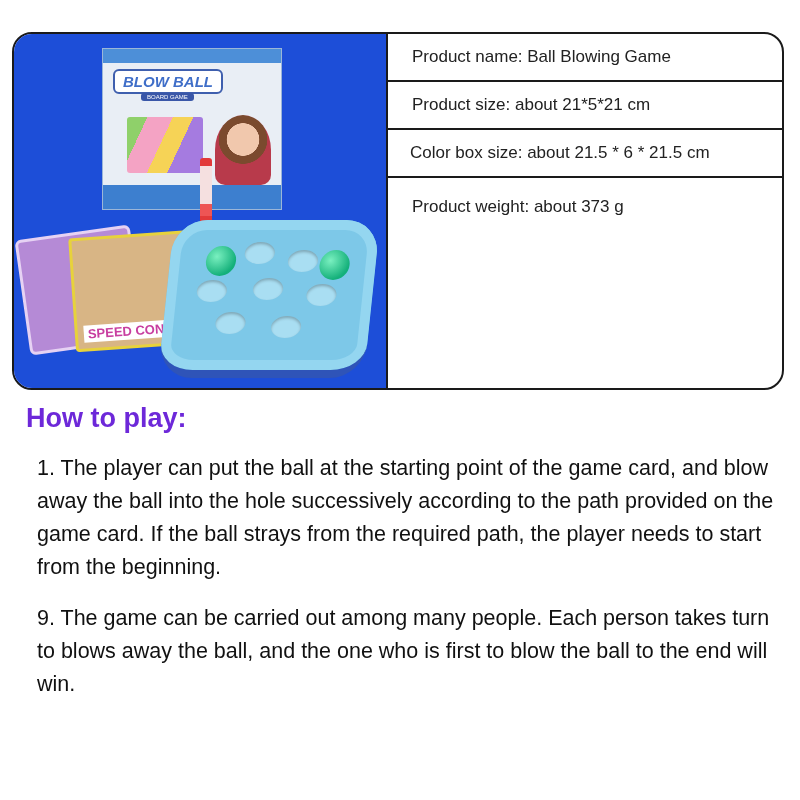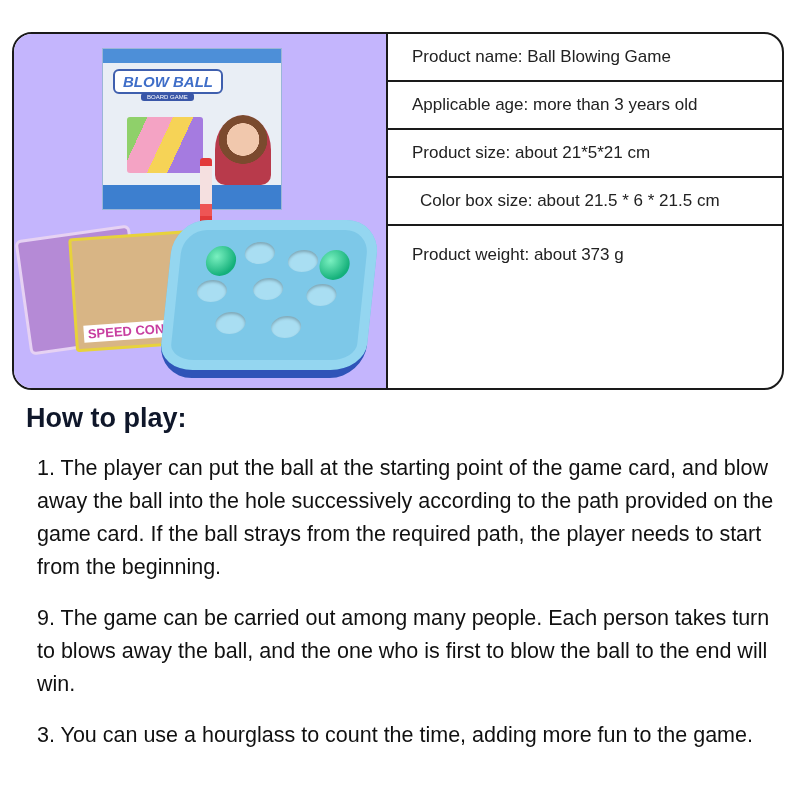--- a/index.html
+++ b/index.html
@@ -1,23 +1,23 @@
 <!DOCTYPE html>
 <html><head>
 <meta charset="utf-8">
 <style>
   html, body { margin:0; padding:0; background:#ffffff; }
   body { width:800px; height:800px; position:relative; overflow:hidden; font-family:"Liberation Sans", sans-serif; color:#111; }
   .card { position:absolute; left:12px; top:32px; width:772px; height:358px; border:2px solid #1a1a1a; border-radius:20px; box-sizing:border-box; overflow:hidden; }
-  .photo { position:absolute; left:0; top:0; width:374px; height:100%; border-right:2px solid #1a1a1a; box-sizing:border-box; background:#c4b5fd; }
+  .photo { position:absolute; left:0; top:0; width:374px; height:100%; border-right:2px solid #1a1a1a; box-sizing:border-box; background:#1d4ed8; }
   .specs { position:absolute; left:374px; top:0; right:0; bottom:0; }
   .spec-row { height:48px; border-bottom:2px solid #1a1a1a; box-sizing:border-box; display:flex; align-items:center; padding-left:24px; font-size:17px; color:#222; }
   .spec-row:last-child { border-bottom:none; height:58px; }
-  .spec-row.shift { padding-left:32px; }
-  h2 { position:absolute; left:26px; top:403px; margin:0; font-size:27px; font-weight:bold; color:#0f172a; }
+  .spec-row.shift { padding-left:22px; }
+  h2 { position:absolute; left:26px; top:403px; margin:0; font-size:27px; font-weight:bold; color:#6d28d9; }
   .steps { position:absolute; left:26px; top:452px; width:760px; }
   .step { font-size:21.5px; line-height:33px; margin:0 0 18px 11px; color:#111; }
   
   .box { position:absolute; left:88px; top:14px; width:178px; height:160px; background:linear-gradient(#4d8fd8 0 14px, #e9eef5 14px 85%, #3d7fcf 85%); border:1px solid #9bb6d8; }
   .box-title { position:absolute; left:10px; top:20px; padding:2px 8px; font-weight:bold; font-style:italic; font-size:15px; color:#3f6ec8; border:2px solid #3f5fae; border-radius:6px; background:#fff; }
   .box-sub { position:absolute; left:38px; top:44px; font-size:6px; color:#fff; background:#3a57a8; padding:1px 6px; border-radius:3px; }
   .box-kid { position:absolute; left:112px; top:66px; width:56px; height:70px; border-radius:50% 50% 10px 10px; background:radial-gradient(circle at 50% 35%, #f1c8ad 0 30%, #7b4a2e 31% 45%, #b83a4b 46%); }
   .box-cards { position:absolute; left:24px; top:68px; width:76px; height:56px; background:linear-gradient(115deg,#8fd06a 0 20%,#f4a3c4 20% 45%,#f6d356 45% 65%,#a57be0 65%); border-radius:3px; }
   .hourglass { position:absolute; left:186px; top:124px; width:12px; height:66px; background:linear-gradient(#e23a3a 0 12%, #f5e0e0 12% 70%, #e55 70% 88%, #e23a3a 88%); border-radius:3px; }
   .card1 { position:absolute; left:8px; top:198px; width:110px; height:110px; background:#b58ad6; transform:rotate(-8deg); border-radius:6px; border:3px solid #e6d2f3; }
@@ -50,25 +50,23 @@
       <div class="hole" style="left:86px;top:58px"></div>
       <div class="hole" style="left:140px;top:64px"></div>
       <div class="hole" style="left:52px;top:92px"></div>
       <div class="hole" style="left:108px;top:96px"></div>
       <div class="ball" style="left:36px;top:26px"></div>
       <div class="ball" style="left:150px;top:30px"></div>
     </div>
   </div>
   <div class="specs">
     <div class="spec-row">Product name: Ball Blowing Game</div>
-    <div class="spec-row">Applicable age: more than 3 years old</div>
     <div class="spec-row">Product size: about 21*5*21 cm</div>
     <div class="spec-row shift">Color box size: about 21.5 * 6 * 21.5 cm</div>
     <div class="spec-row">Product weight: about 373 g</div>
   </div>
 </div>
 
 <h2>How to play:</h2>
 <div class="steps">
   <p class="step">1. The player can put the ball at the starting point of the game card, and blow away the ball into the hole successively according to the path provided on the game card. If the ball strays from the required path, the player needs to start from the beginning.</p>
   <p class="step">9. The game can be carried out among many people. Each person takes turn to blows away the ball, and the one who is first to blow the ball to the end will win.</p>
-  <p class="step">3. You can use a hourglass to count the time, adding more fun to the game.</p>
 </div>
 
 </body></html>

